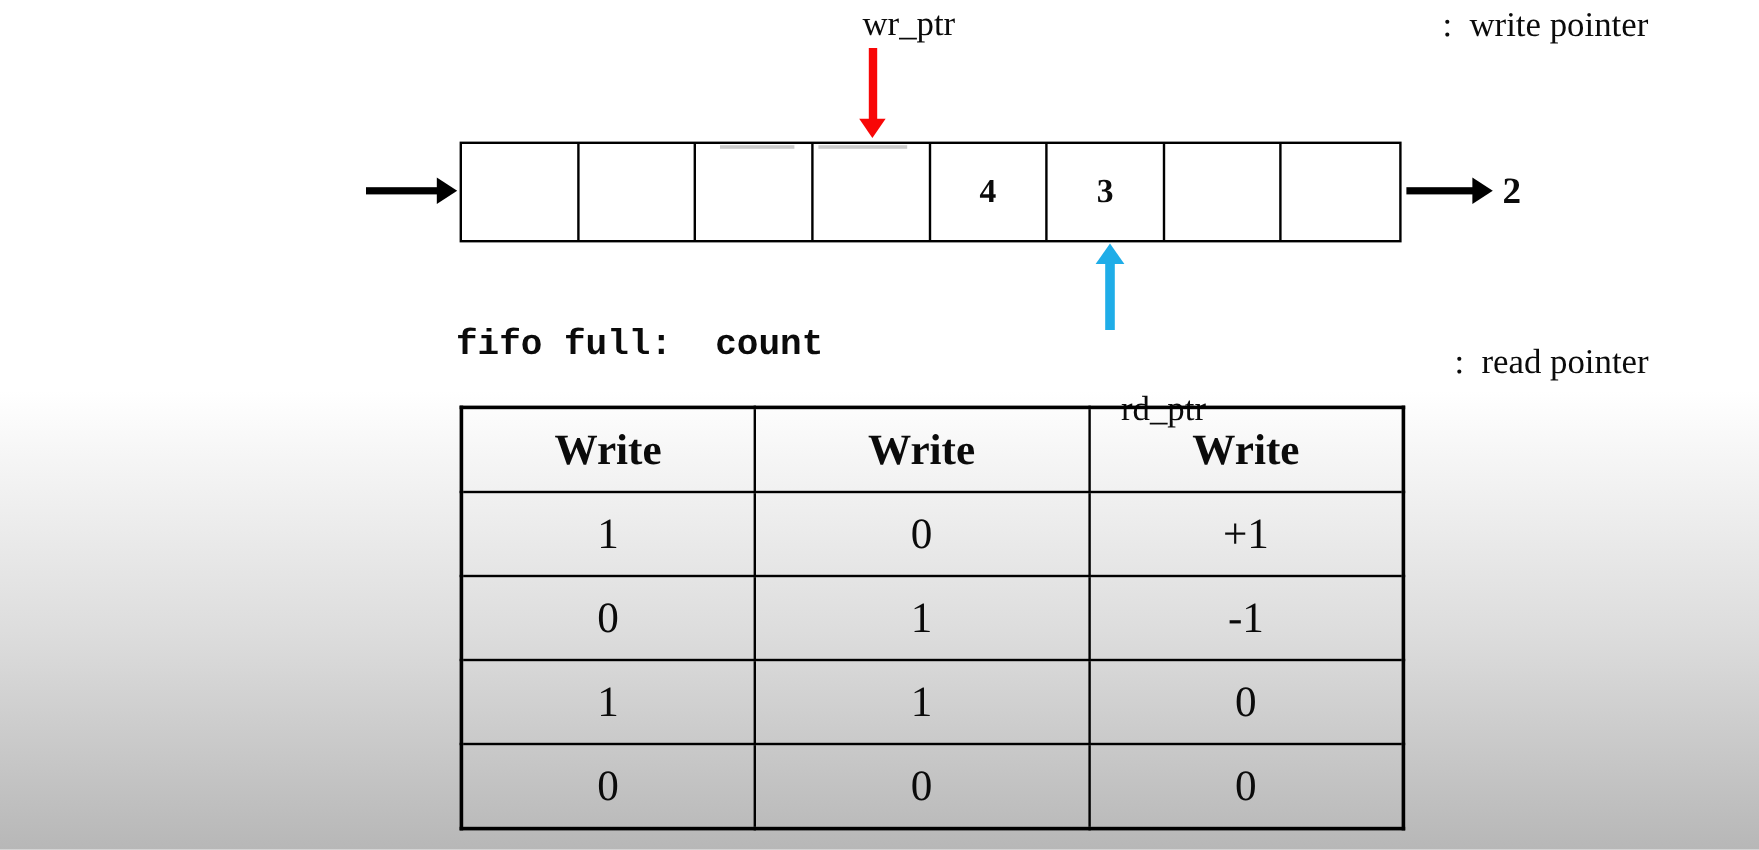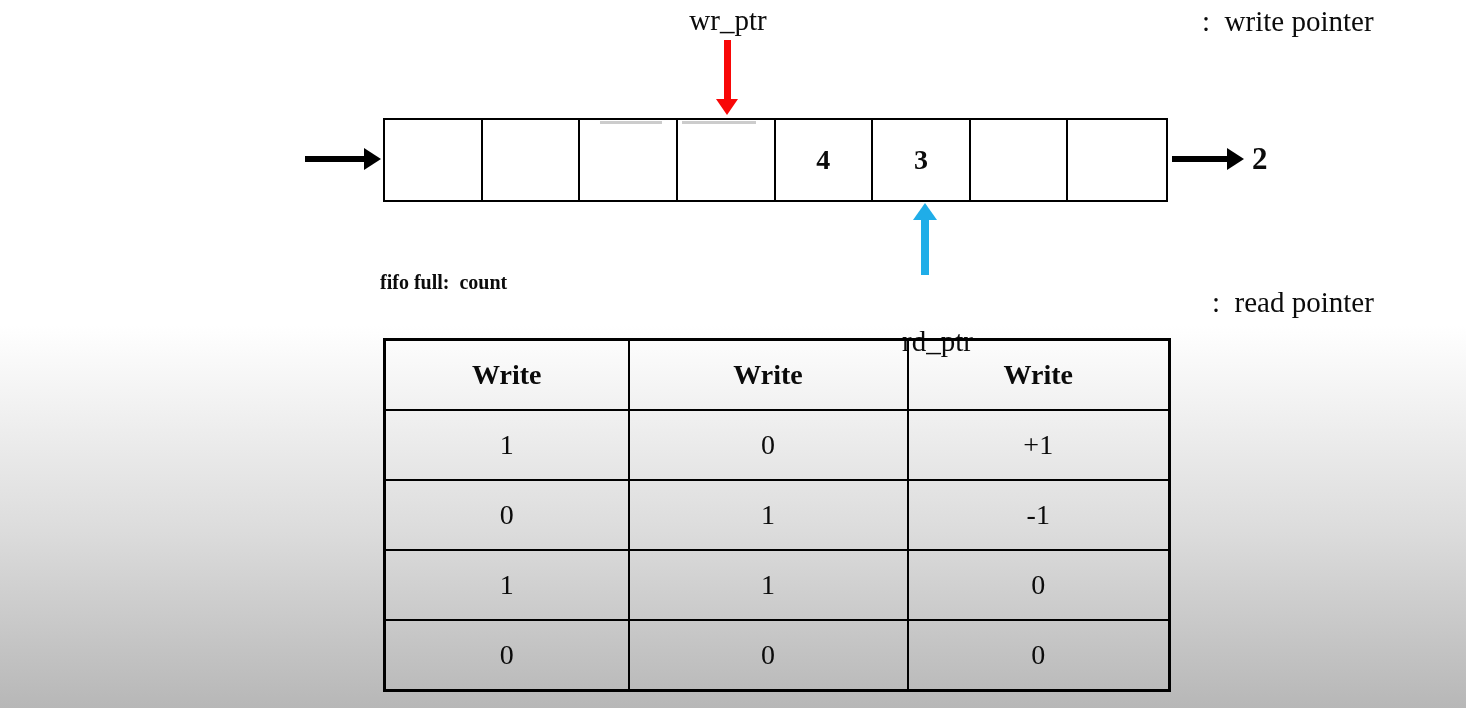--- a/index.html
+++ b/index.html
@@ -9,21 +9,21 @@
     color: #0b0b0b;
   }
   .stage {
     position: relative;
     width: 1466px; height: 708px;
     overflow: hidden;
     background: linear-gradient(180deg, #ffffff 0%, #ffffff 46%, #dcdcdc 75%, #b7b7b7 100%);
   }
   .lbl { position: absolute; font-size: 29px; line-height: 34px; }
   .pre { white-space: pre; }
-  .center { text-align: center; }
+  .center { text-align: right; }
   .bold { font-weight: bold; }
 
   
   .wrptr   { left: 660px; top: 3px;   width: 136px; }
   .rdptr   { left: 870px; top: 279px; width: 135px; margin-top: 45px; }
   
   .legend-write { left: 1202px; top: 4px; }
   .legend-read  { left: 1212px; top: 285px; }
 
   
@@ -74,36 +74,36 @@
   
   .cyan-head {
     position: absolute; left: 913px; top: 203px; width: 0; height: 0;
     border-left: 12px solid transparent;
     border-right: 12px solid transparent;
     border-bottom: 17px solid #1fade8;
   }
   .cyan-shaft { position: absolute; left: 921px; top: 219px; width: 8px; height: 56px; background: #1fade8; }
 
   
-  .caption { position: absolute; left: 380px; top: 271px; font-size: 20px; font-weight: bold; white-space: pre; }
+  .caption { position: absolute; left: 380px; top: 271px; font-size: 30px; font-weight: bold; white-space: pre; font-family: Liberation Mono, monospace; }
 
   
   table.count {
     position: absolute; left: 383px; top: 338px;
     width: 785px;
     border-collapse: collapse;
     table-layout: fixed;
     border: 3px solid #000;
   }
   table.count th, table.count td {
     border: 2px solid #000;
     height: 68px;
     text-align: center;
     vertical-align: middle;
-    font-size: 28px;
+    font-size: 36px;
     padding: 0;
     background: transparent;
   }
   table.count th { font-weight: bold; }
   table.count td { font-weight: normal; }
 </style>
 </head>
 <body>
 
 <div class="stage">

